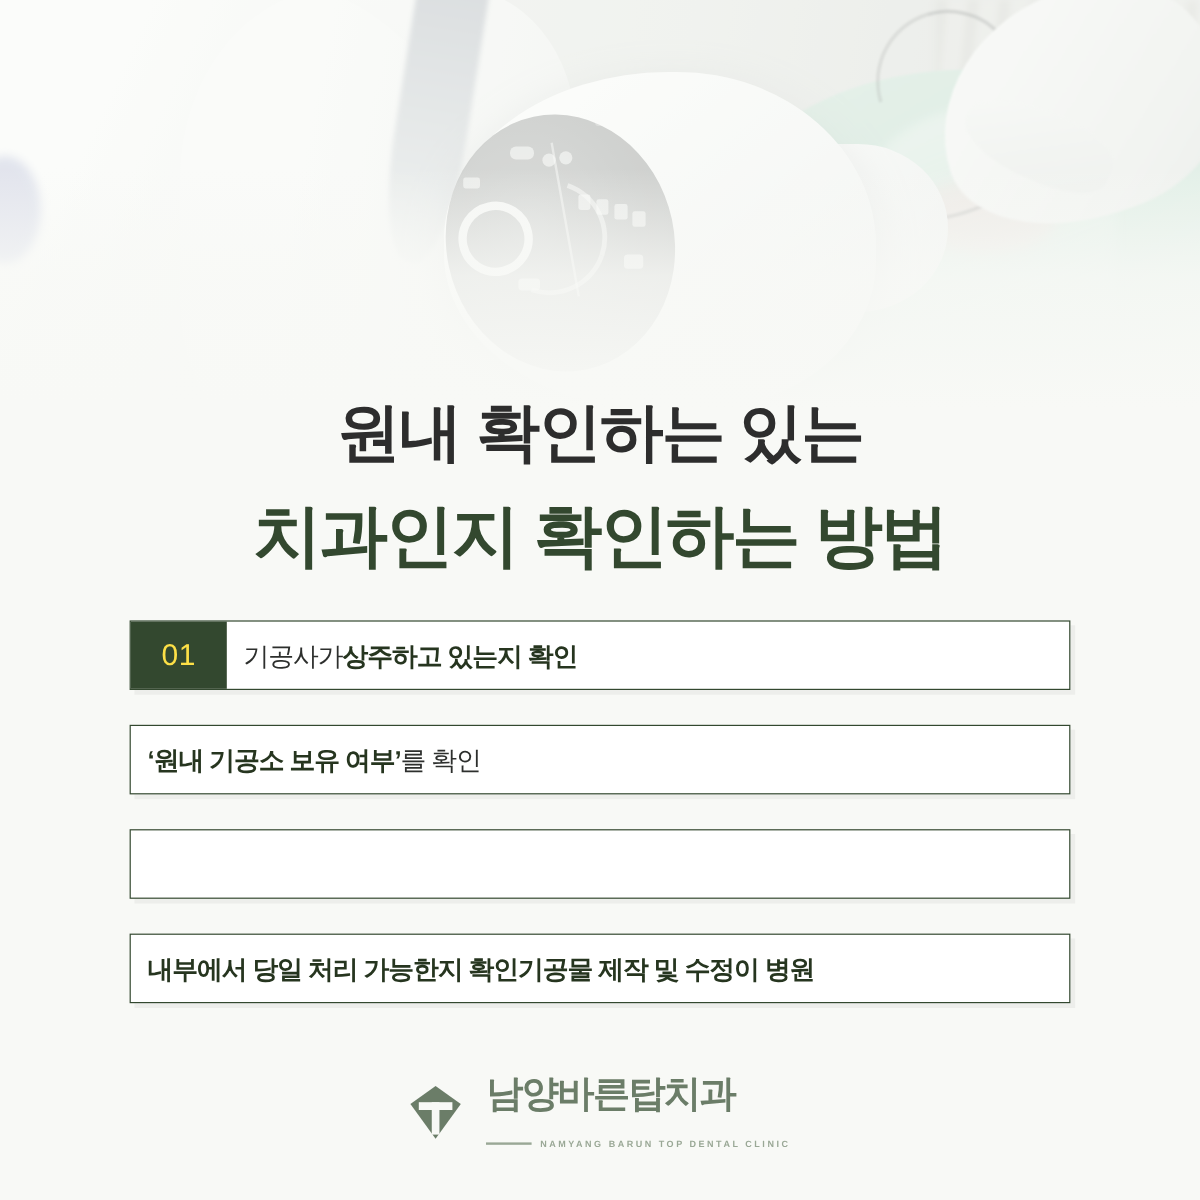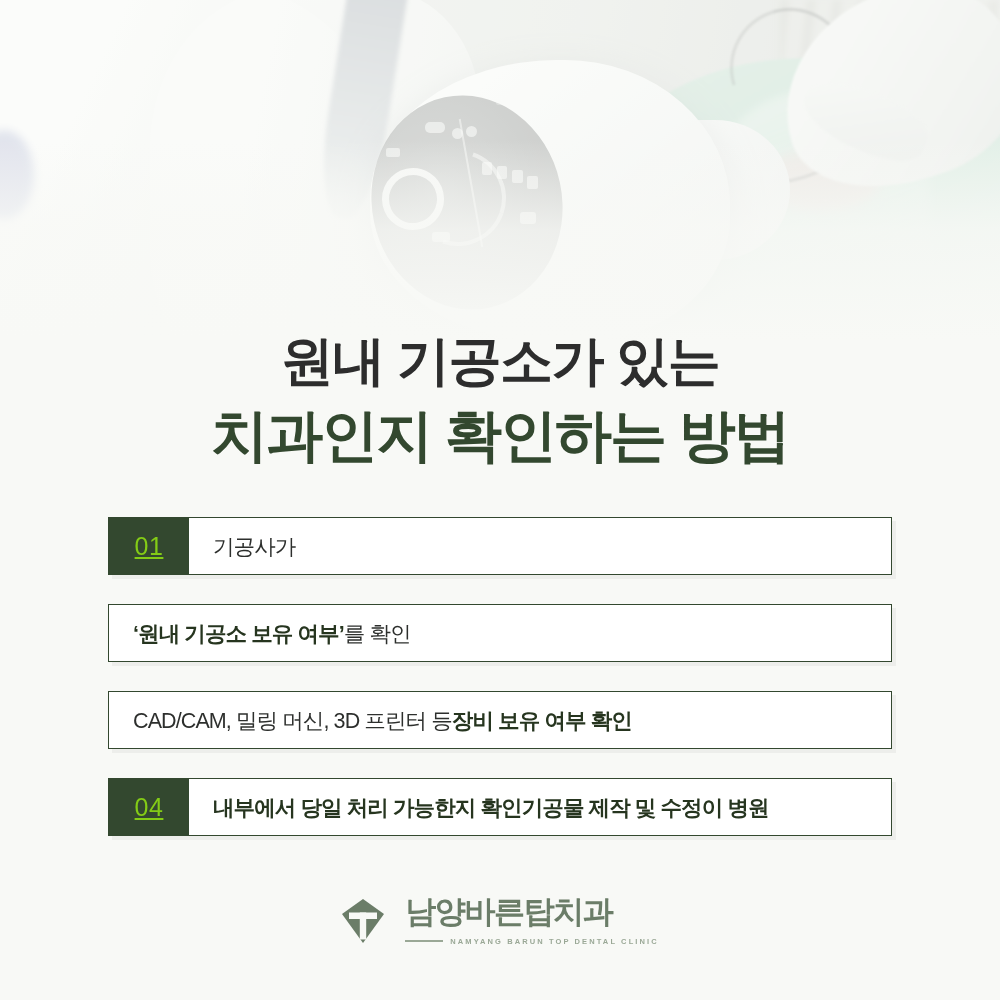--- a/index.html
+++ b/index.html
@@ -178,63 +178,63 @@
   .title-block {
     position:absolute; top:330px; left:0; width:1000px;
     text-align:center;
   }
   .title-line1 {
     font-size:53px; font-weight:600; letter-spacing:-1.5px;
     color:#2d2d2d; line-height:1.18;
   }
   .title-line2 {
     font-size:57px; font-weight:800; letter-spacing:-2px;
-    color:#33482f; line-height:1.2; margin-top:8px;
+    color:#33482f; line-height:1.2; margin-top:20px;
   }
 
   
   .list { position:absolute; top:517px; left:108px; width:784px; }
   .row {
     position:relative;
     display:flex; align-items:stretch;
     height:58px; margin-bottom:29px;
     background:#ffffff;
     border:1.4px solid #33482f;
     box-shadow:4px 4px 0 rgba(0,0,0,.045);
   }
   .row-num {
     flex:0 0 80px;
     background:#33482f;
-    color:#84cc16;
+    color:#fde047;
     display:flex; align-items:center; justify-content:center;
-    font-size:25px; font-weight:500; letter-spacing:.5px;text-decoration:underline;
+    font-size:25px; font-weight:500; letter-spacing:.5px;
   }
   .row-text {
     flex:1;
     display:flex; align-items:center;
-    padding-left:24px;
+    padding-left:14px;
     font-size:21.5px; letter-spacing:-.9px;
     color:#2d2f2d; white-space:nowrap;
   }
   .row-text .lite { font-weight:400; color:#2d2f2d; }
   .row-text .bold { font-weight:700; color:#26351f; }
 
   
   .logo {
     position:absolute; left:0; top:896px; width:1000px;
     display:flex; align-items:center; justify-content:center; gap:20px;
   }
   .logo-mark { position:relative; width:44px; height:46px; }
   .logo-mark svg { display:block; }
   .logo-txt { display:flex; flex-direction:column; align-items:flex-start; }
   .logo-name {
     font-size:31px; font-weight:800; letter-spacing:-1.4px;
     color:#6b7d68; line-height:1.05;
   }
-  .logo-sub-wrap { display:flex; align-items:center; gap:7px; margin-top:8px; }
+  .logo-sub-wrap { display:flex; align-items:center; gap:7px; margin-top:20px; }
   .logo-rule { width:38px; height:1.5px; background:#9aa896; }
   .logo-sub {
     font-size:7.5px; font-weight:700; letter-spacing:2.1px;
     color:#9aa896; white-space:nowrap;
   }
 </style>
 </head>
 <body>
 
 <div class="poster">
@@ -270,45 +270,41 @@
       <div class="ph-ic h"></div>
       <div class="ph-ic i"></div>
       <div class="ph-ic j"></div>
       <div class="ph-ic k"></div>
     </div>
     <div class="hero-wash"></div>
     <div class="hero-fade"></div>
   </div>
 
   <div class="title-block">
-    <div class="title-line1">원내 기공소가 있는</div>
+    <div class="title-line1">원내 확인하는 있는</div>
     <div class="title-line2">치과인지 확인하는 방법</div>
   </div>
 
   <div class="list">
     <div class="row">
       <div class="row-num">01</div>
       <div class="row-text">
           <span class="lite">기공사가 </span>
+          <span class="bold">상주하고 있는지 확인</span>
         </div>
     </div>
     <div class="row">
       <div class="row-text">
           <span class="bold">‘원내 기공소 보유 여부’</span>
           <span class="lite">를 확인</span>
         </div>
     </div>
     <div class="row">
-      <div class="row-text">
-          <span class="lite">CAD/CAM, 밀링 머신, 3D 프린터 등 </span>
-          <span class="bold">장비 보유 여부 확인</span>
-        </div>
     </div>
     <div class="row">
-      <div class="row-num">04</div>
       <div class="row-text">
           <span class="bold">내부에서 당일 처리 가능한지 확인</span>
           <span class="bold">기공물 제작 및 수정이 병원 </span>
         </div>
     </div>
   </div>
 
   <div class="logo">
     <span class="logo-mark">
       <svg width="44" height="46" viewBox="0 0 44 46" aria-hidden="true">

